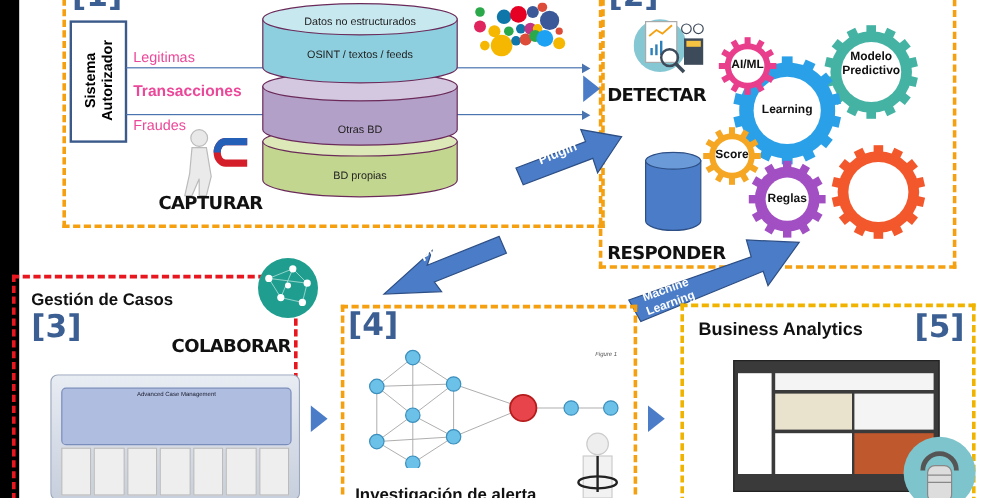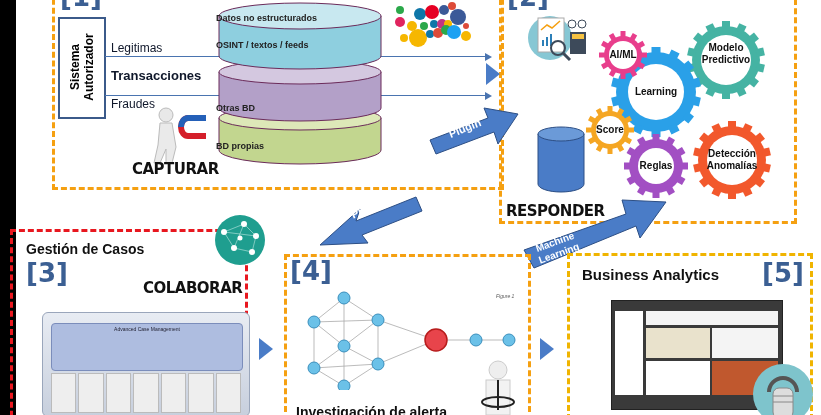--- a/index.html
+++ b/index.html
@@ -10,24 +10,24 @@
   .canvas { position: absolute; left: 16px; top: 0; width: 805px; height: 415px; background: #fff; }
   .abs { position: absolute; }
   .dash-o { border: 3px dashed #f5a011; }
   .dash-r { border: 3px dashed #e8171f; }
   .dash-y { border: 3px dashed #f0b400; }
   .bracket { font-family: "DejaVu Sans", sans-serif; font-weight: bold; color: #3b5f93; font-size: 26px; }
   .verb { font-family: "DejaVu Sans", sans-serif; font-weight: bold; color: #111; font-size: 15px; letter-spacing: -0.5px; }
   .title { font-weight: bold; color: #111; font-size: 14px; }
   .sys-box { border: 2px solid #3b5a8a; background: #fff; }
   .sys-text { transform: rotate(-90deg); transform-origin: center; font-weight: bold; font-size: 12px; text-align: center; line-height: 14px; white-space: nowrap; }
-  .flow-label { font-size: 12px; color: #0f172a; }
+  .flow-label { font-size: 12px; color: #ec4899; }
   .flow-label.bold { font-weight: bold; font-size: 13px; }
   .hline { height: 1px; background: #4a74b0; }
-  .db-layer-text { font-size: 9px; color: #222; width: 100%; font-weight: bold; }
+  .db-layer-text { font-size: 9px; color: #222; text-align: center; width: 100%; font-weight: normal; }
   .gear-label { font-weight: bold; font-size: 10px; color: #111; text-align: center; line-height: 12px; }
   .arrow-label { color: #fff; font-weight: bold; font-size: 11px; }
   .blue-tri { width: 0; height: 0; border-top: 11px solid transparent; border-bottom: 11px solid transparent; border-left: 14px solid #4a7cc7; }
   .screen { border-radius: 6px; }
 </style>
 </head>
 <body>
 
 <div class="canvas">
 
@@ -112,20 +112,21 @@
     <rect x="14" y="30" width="2" height="6" fill="#2c7fb8"></rect>
     <rect x="18" y="27" width="2" height="9" fill="#2c7fb8"></rect>
     <rect x="22" y="24" width="2" height="12" fill="#2c7fb8"></rect>
     <circle cx="30" cy="38" r="7" fill="none" stroke="#3d4a5a" stroke-width="2"></circle>
     <line x1="35" y1="43" x2="42" y2="50" stroke="#3d4a5a" stroke-width="3"></line>
     <rect x="42" y="22" width="16" height="22" fill="#3d4a5a"></rect>
     <rect x="44" y="24" width="12" height="5" fill="#f5c242"></rect>
     <circle cx="44" cy="14" r="4" fill="none" stroke="#3d4a5a"></circle>
     <circle cx="54" cy="14" r="4" fill="none" stroke="#3d4a5a"></circle>
   </svg>
+  <div class="abs verb" style="left:490px; top:70px;">DETECTAR</div>
 
   <svg class="abs" style="left:560px; top:0;" width="240" height="200">
     <defs>
       <g id="gear-teeth-14">
         <circle r="1" fill="none"></circle>
       </g>
     </defs>
     <g transform="translate(150,60)">
       <circle r="34" fill="#45b3a3"></circle>
       <g fill="#45b3a3" id="teeth-pred">
@@ -242,24 +243,20 @@
     </g>
   </svg>
   <div class="abs gear-label" style="left:587px; top:49px; width:40px;">AI/ML</div>
   <div class="abs gear-label" style="left:615px; top:86px; width:50px;">Learning</div>
   <div class="abs gear-label" style="left:685px; top:42px; width:50px;">
     <div>Modelo</div>
     <div>Predictivo</div>
   </div>
   <div class="abs gear-label" style="left:574px; top:124px; width:40px;">Score</div>
   <div class="abs gear-label" style="left:620px; top:160px; width:40px;">Reglas</div>
-  <div class="abs gear-label" style="left:686px; top:148px; width:60px;">
-    <div>Detección</div>
-    <div>Anomalías</div>
-  </div>
 
   <svg class="abs" style="left:520px; top:126px;" width="50" height="68">
     <path d="M2,8 L2,58 A23,8 0 0 0 48,58 L48,8 Z" fill="#4a7cc7" stroke="#2d4f85"></path>
     <ellipse cx="25" cy="8" rx="23" ry="7" fill="#6b9ad8" stroke="#2d4f85"></ellipse>
   </svg>
   <div class="abs verb" style="left:490px; top:202px;">RESPONDER</div>
 
   <svg class="abs" style="left:410px; top:100px;" width="100" height="60">
     <polygon points="4,40 62,18 58,8 92,14 72,44 68,32 10,54" fill="#4a7cc7" stroke="#2d4f85"></polygon>
   </svg>

